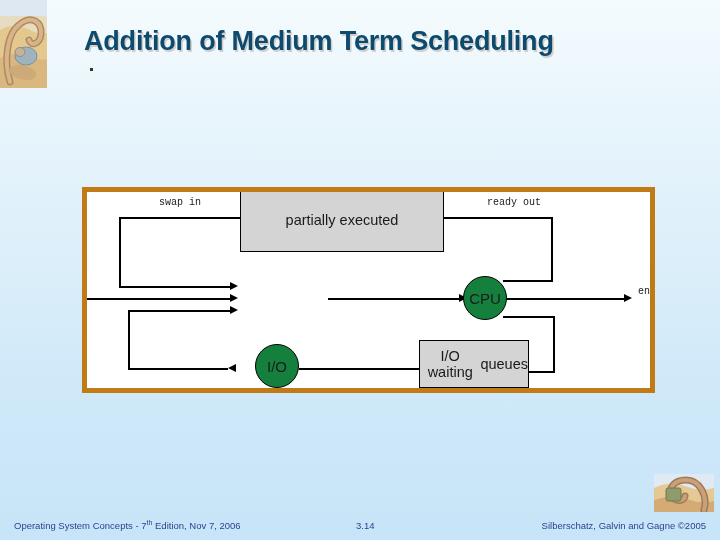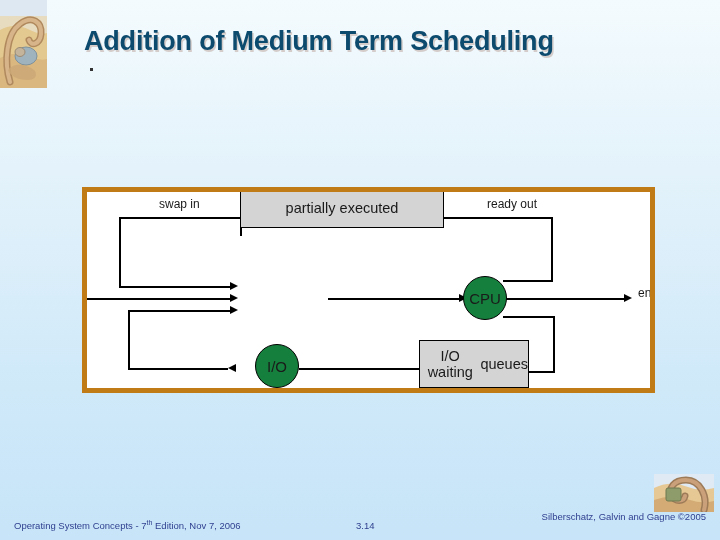--- a/index.html
+++ b/index.html
@@ -47,37 +47,37 @@
     font-size:14.5px;color:#1a1a1a;line-height:1.12;
     display:flex;align-items:center;justify-content:center;text-align:center;
   }
   .circ{
     position:absolute;box-sizing:border-box;
     border:1.6px solid #000;background:#15803d;border-radius:50%;
     font-size:15px;color:#1a1a1a;
     display:flex;align-items:center;justify-content:center;text-align:center;
   }
   .lbl{
-    position:absolute;font-size:12px;color:#1a1a1a;white-space:nowrap;
+    position:absolute;font-size:10px;color:#1a1a1a;white-space:nowrap;font-family:Liberation Mono, monospace;
   }
   .ln{position:absolute;background:#000;}
   .hl{height:1.7px;}
   .vl{width:1.7px;}
   .arw{position:absolute;width:0;height:0;}
   .arw-r{border-top:4.5px solid transparent;border-bottom:4.5px solid transparent;border-left:8px solid #000;}
   .arw-l{border-top:4.5px solid transparent;border-bottom:4.5px solid transparent;border-right:8px solid #000;}
 
   
   .footer{
     position:absolute;left:0;bottom:0;width:720px;height:34px;
     font-size:9.5px;color:#2f3f8f;
   }
   .f-left{position:absolute;left:14px;bottom:9px;white-space:nowrap;}
   .f-mid{position:absolute;left:356px;bottom:9px;white-space:nowrap;}
-  .f-right{position:absolute;right:14px;bottom:18px;white-space:nowrap;margin-top:7px;}
+  .f-right{position:absolute;right:14px;bottom:9px;white-space:nowrap;margin-top:7px;}
   .f-left sup{font-size:7px;vertical-align:super;}
 </style>
 </head>
 <body>
 
 <div class="logo-tl">
   <svg width="47" height="88" viewBox="0 0 47 88">
     <rect x="0" y="0" width="47" height="88" fill="#e8dcc0"></rect>
     <rect x="0" y="0" width="47" height="16" fill="#dde8f2"></rect>
     <path d="M0 30 Q14 22 30 30 Q40 35 47 33 L47 88 L0 88 Z" fill="#e3c98f"></path>
@@ -124,21 +124,21 @@
     <div class="ln hl" style="left:416px;top:88px;width:50px;"></div>
     <div class="ln vl" style="left:464px;top:25px;height:65px;"></div>
     <div class="ln hl" style="left:356px;top:25px;width:110px;"></div>
 
     <div class="ln hl" style="left:416px;top:124px;width:52px;"></div>
     <div class="ln vl" style="left:466px;top:124px;height:57px;"></div>
     <div class="ln hl" style="left:400px;top:179px;width:68px;"></div>
 
     <div class="ln hl" style="left:212px;top:176px;width:120px;"></div>
 
-    <div class="node" style="left:153px;top:-4px;width:204px;height:40px;flex-direction:column;">
+    <div class="node" style="left:153px;top:-4px;width:204px;height:64px;flex-direction:column;">
       <span>partially executed</span>
     </div>
 
 
     <div class="circ" style="left:376px;top:84px;width:44px;height:44px;">CPU</div>
 
     <div class="circ" style="left:168px;top:152px;width:44px;height:44px;">I/O</div>
 
     <div class="node" style="left:332px;top:148px;width:110px;height:48px;">
       <span>I/O waiting</span>

